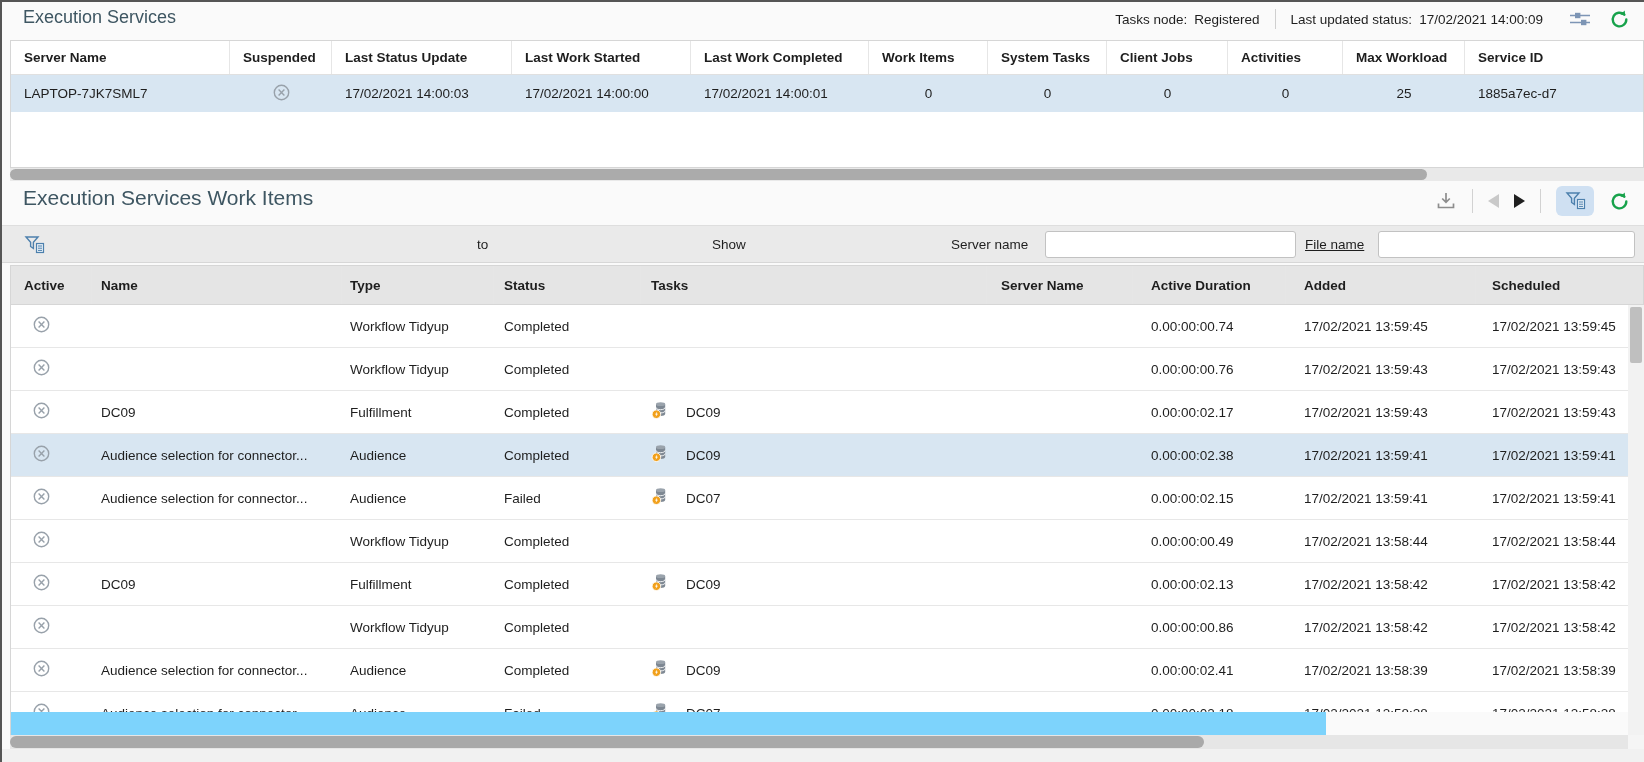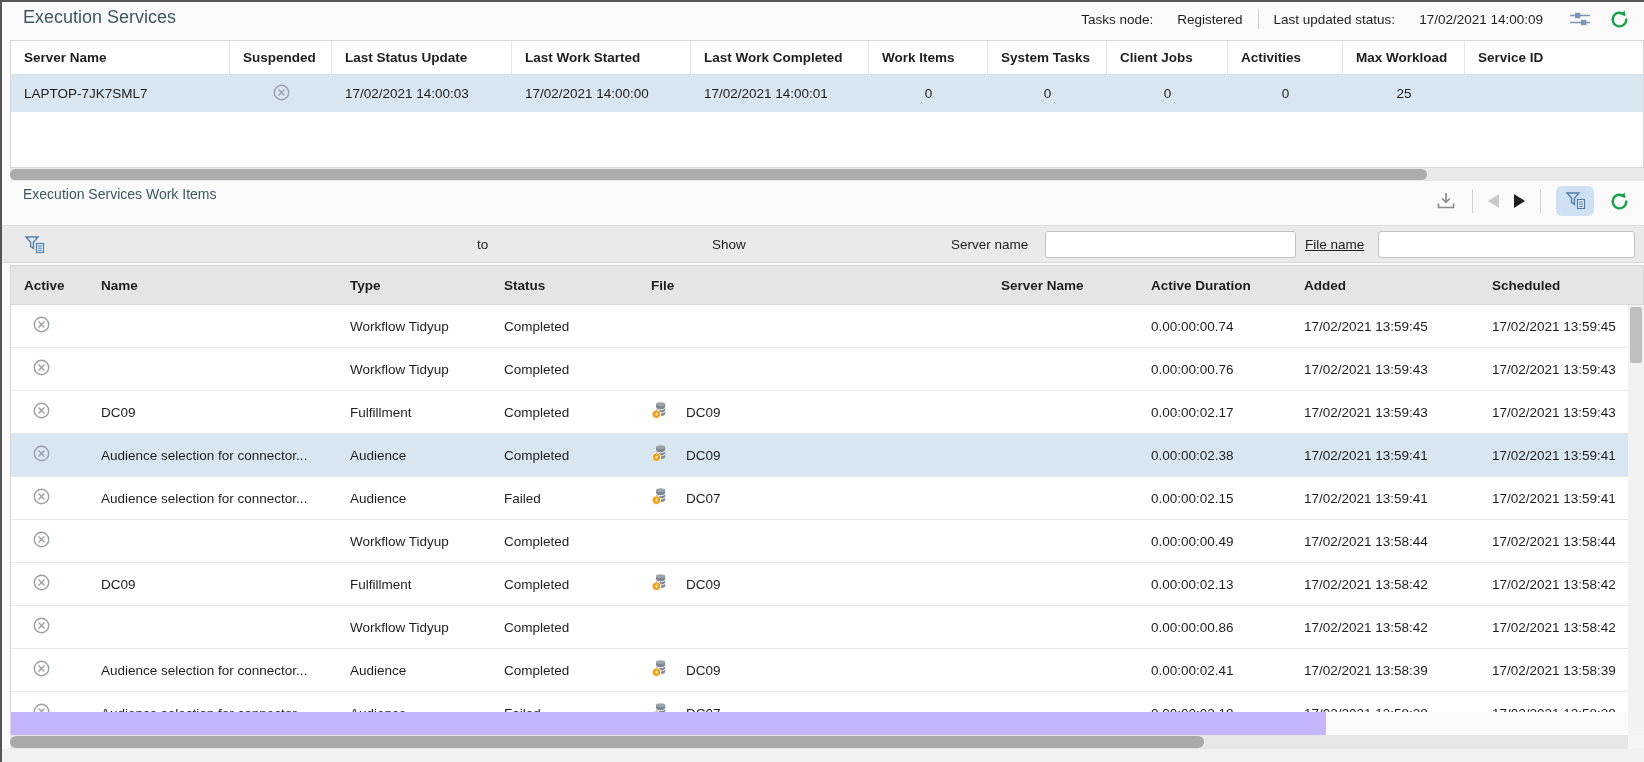--- a/index.html
+++ b/index.html
@@ -10,21 +10,21 @@
   }
   .abs{position:absolute;}
   
   #frame-top{left:0;top:0;width:1644px;height:2px;background:#555;z-index:60;}
   #frame-left{left:0;top:0;width:2px;height:762px;background:#555;z-index:60;}
 
   
   #top-title{left:23px;top:7px;font-size:18px;color:#3e5662;}
   #top-right{right:14px;top:0;height:38px;display:flex;align-items:center;white-space:nowrap;}
   #top-right .lbl{color:#1e1e1e;}
-  #top-right .val{margin-left:24px;}
+  #top-right .val{margin-left:7px;}
   .vdiv{width:1px;height:20px;background:#cfcfcf;margin:0 15px;}
   .icon-btn{display:flex;align-items:center;justify-content:center;}
 
   
   #top-table{left:10px;top:40px;width:1634px;height:128px;background:#fff;
     border:1px solid #d6d6d6;box-sizing:border-box;}
   .t-header{display:flex;height:33px;border-bottom:1px solid #e0e0e0;}
   .hc{box-sizing:border-box;display:flex;align-items:center;padding-left:13px;
     font-weight:700;font-size:13.5px;border-right:1px solid #e6e6e6;height:100%;
     white-space:nowrap;overflow:hidden;}
@@ -34,42 +34,42 @@
     white-space:nowrap;overflow:hidden;}
   .cell-center{justify-content:center;padding-left:0;}
   .tw0{width:219px}.tw1{width:102px}.tw2{width:180px}.tw3{width:179px}.tw4{width:178px}
   .tw5{width:119px}.tw6{width:119px}.tw7{width:121px}.tw8{width:115px}.tw9{width:122px}.tw10{flex:1}
 
   
   #hscroll1{left:10px;top:168px;width:1634px;height:13px;background:#e9e9e9;}
   #hscroll1 .thumb{position:absolute;left:0;top:1px;height:11px;width:1417px;background:#ababab;border-radius:6px;}
 
   
-  #wi-title{left:23px;top:186px;font-size:14px;color:#3e5662;text-align:center;}
+  #wi-title{left:23px;top:186px;font-size:21px;color:#3e5662;text-align:center;}
   #wi-toolbar{right:14px;top:184px;height:34px;display:flex;align-items:center;gap:15px;}
   .tb-sep{width:1px;height:24px;background:#d2d2d2;}
   .arrow-left{width:0;height:0;border-top:7px solid transparent;border-bottom:7px solid transparent;border-right:11px solid #c9c9c9;}
   .arrow-right{width:0;height:0;border-top:7px solid transparent;border-bottom:7px solid transparent;border-left:11px solid #1f1f1f;}
   .filter-btn{width:38px;height:30px;background:#cfe0f2;border-radius:6px;display:flex;align-items:center;justify-content:center;}
 
   
   #filterbar{left:0;top:225px;width:1644px;height:38px;background:#eaeaea;
     border-top:1px solid #dedede;border-bottom:1px solid #d7d7d7;box-sizing:border-box;}
   .fb-item{position:absolute;top:0;height:36px;display:flex;align-items:center;white-space:nowrap;}
   .fb-input{position:absolute;top:5px;height:27px;background:#fff;border:1px solid #c2c2c2;
     border-radius:0;box-sizing:border-box;display:flex;align-items:center;
     justify-content:space-between;padding:0 8px 0 10px;margin-top:36px;}
   .fb-text-input{position:absolute;top:5px;height:27px;background:#fff;border:1px solid #c2c2c2;
     border-radius:3px;box-sizing:border-box;padding:0 8px;font-family:"Liberation Sans",sans-serif;font-size:13.5px;}
 
   
   #wi-header{left:10px;top:265px;width:1634px;height:40px;background:#e5e5e5;
     border:1px solid #d6d6d6;box-sizing:border-box;display:flex;}
   #wi-header .hc:last-child{border-right:none;}
-  #wi-body{left:10px;top:305px;width:1316px;height:430px;background:#c4b5fd;border-left:1px solid #d6d6d6;box-sizing:border-box;}
+  #wi-body{left:10px;top:305px;width:1316px;height:430px;background:#7dd3fc;border-left:1px solid #d6d6d6;box-sizing:border-box;}
   #wi-rows{position:absolute;left:0;top:0;width:1634px;height:407px;overflow:hidden;}
   .w-row{display:flex;height:43px;border-bottom:1px solid #e7e7e7;box-sizing:border-box;background:#fff;}
   .w-row.sel{background:#d8e6f2;}
   .wc{box-sizing:border-box;display:flex;align-items:center;white-space:nowrap;overflow:hidden;}
   .ww0{width:81px;padding-left:13px}.ww1{width:250px;padding-left:9px}
   .ww2{width:152px;padding-left:8px}.ww3{width:147px;padding-left:10px}
   .ww4{width:346px;padding-left:10px}.ww5{width:146px;padding-left:14px}
   .ww6{width:153px;padding-left:18px}.ww7{width:190px;padding-left:18px}
   .ww8{flex:1;padding-left:16px}
   .w-row .ww0{padding-left:22px;}
@@ -138,20 +138,21 @@
       </span>
     </div>
     <div class="tc tw2">17/02/2021 14:00:03</div>
     <div class="tc tw3">17/02/2021 14:00:00</div>
     <div class="tc tw4">17/02/2021 14:00:01</div>
     <div class="tc tw5 cell-center">0</div>
     <div class="tc tw6 cell-center">0</div>
     <div class="tc tw7 cell-center">0</div>
     <div class="tc tw8 cell-center">0</div>
     <div class="tc tw9 cell-center">25</div>
+    <div class="tc tw10">1885a7ec-d7</div>
   </div>
 </div>
 <div class="abs" id="hscroll1">
   <div class="thumb"></div>
 </div>
 
 <div class="abs" id="wi-title">Execution Services Work Items</div>
 <div class="abs" id="wi-toolbar">
   <span class="icon-btn">
     <svg width="22" height="20" viewBox="0 0 22 20">
@@ -238,21 +239,21 @@
   <input class="fb-text-input" style="left: 1045px; width: 251px;" value="">
   <span class="fb-item" style="left:1305px;text-decoration:underline;">File name</span>
   <input class="fb-text-input" style="left: 1378px; width: 257px;" value="">
 </div>
 
 <div class="abs" id="wi-header">
   <div class="hc ww0">Active</div>
   <div class="hc ww1">Name</div>
   <div class="hc ww2">Type</div>
   <div class="hc ww3">Status</div>
-  <div class="hc ww4">File</div>
+  <div class="hc ww4">Tasks</div>
   <div class="hc ww5">Server Name</div>
   <div class="hc ww6">Active Duration</div>
   <div class="hc ww7">Added</div>
   <div class="hc ww8">Scheduled</div>
 </div>
 
 <div class="abs" id="wi-body">
   <div id="wi-rows">
       <div class="w-row">
     <div class="wc ww0">

